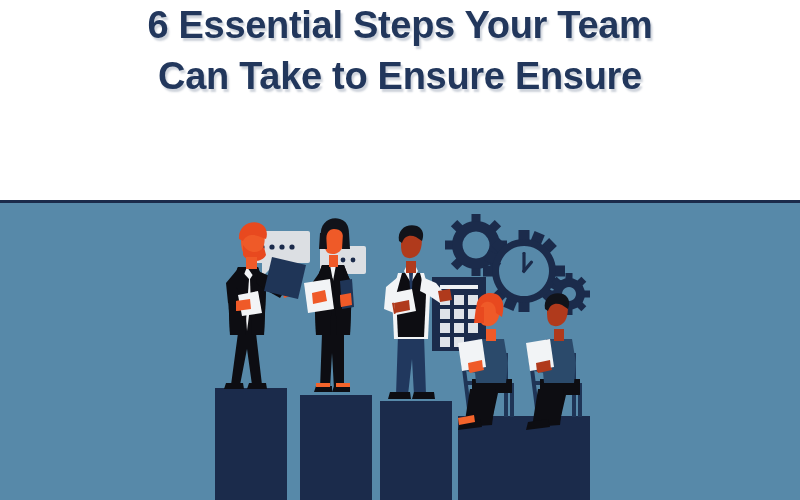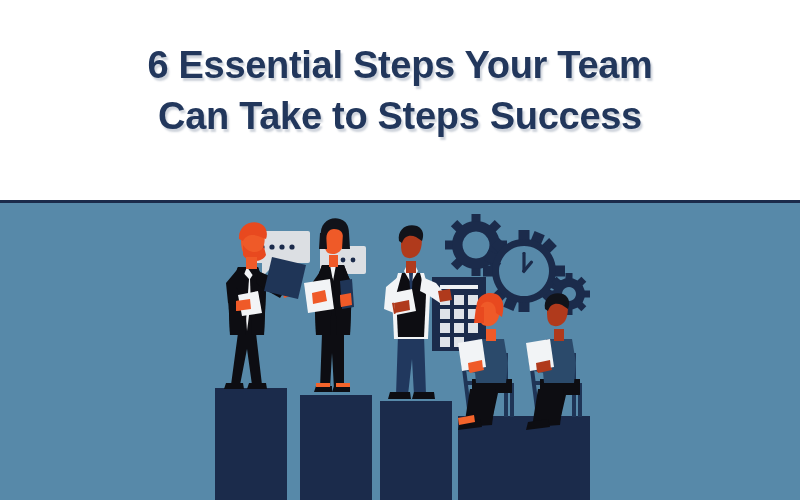--- a/index.html
+++ b/index.html
@@ -22,22 +22,21 @@
   #title-block {
     position: absolute;
     left: 0;
     top: 0;
     width: 800px;
     height: 152px;
     background: #ffffff;
     display: flex;
     flex-direction: column;
     align-items: center;
-    justify-content: center;
-    margin-top: 15px;
+    justify-content: flex-start;
   }
   .title-line {
     font-family: "Liberation Sans", sans-serif;
     font-weight: bold;
     font-size: 38px;
     line-height: 51px;
     letter-spacing: -0.3px;
     color: #22375c;
     text-shadow: 2px 3px 2px rgba(34,55,92,0.22);
     white-space: nowrap;
@@ -59,21 +58,21 @@
     display: block;
   }
 </style>
 </head>
 <body>
 
 <div id="page">
 
   <div id="title-block">
     <div class="title-line">6 Essential Steps Your Team</div>
-    <div class="title-line">Can Take to Steps Success</div>
+    <div class="title-line">Can Take to Ensure Ensure</div>
   </div>
 
   <div id="illustration">
     <svg width="800" height="297" viewBox="0 0 800 297" xmlns="http://www.w3.org/2000/svg">
 
       <rect x="0" y="0" width="800" height="297" fill="#5789a9"></rect>
 
       <g>
 
         <g transform="translate(476,42)">

